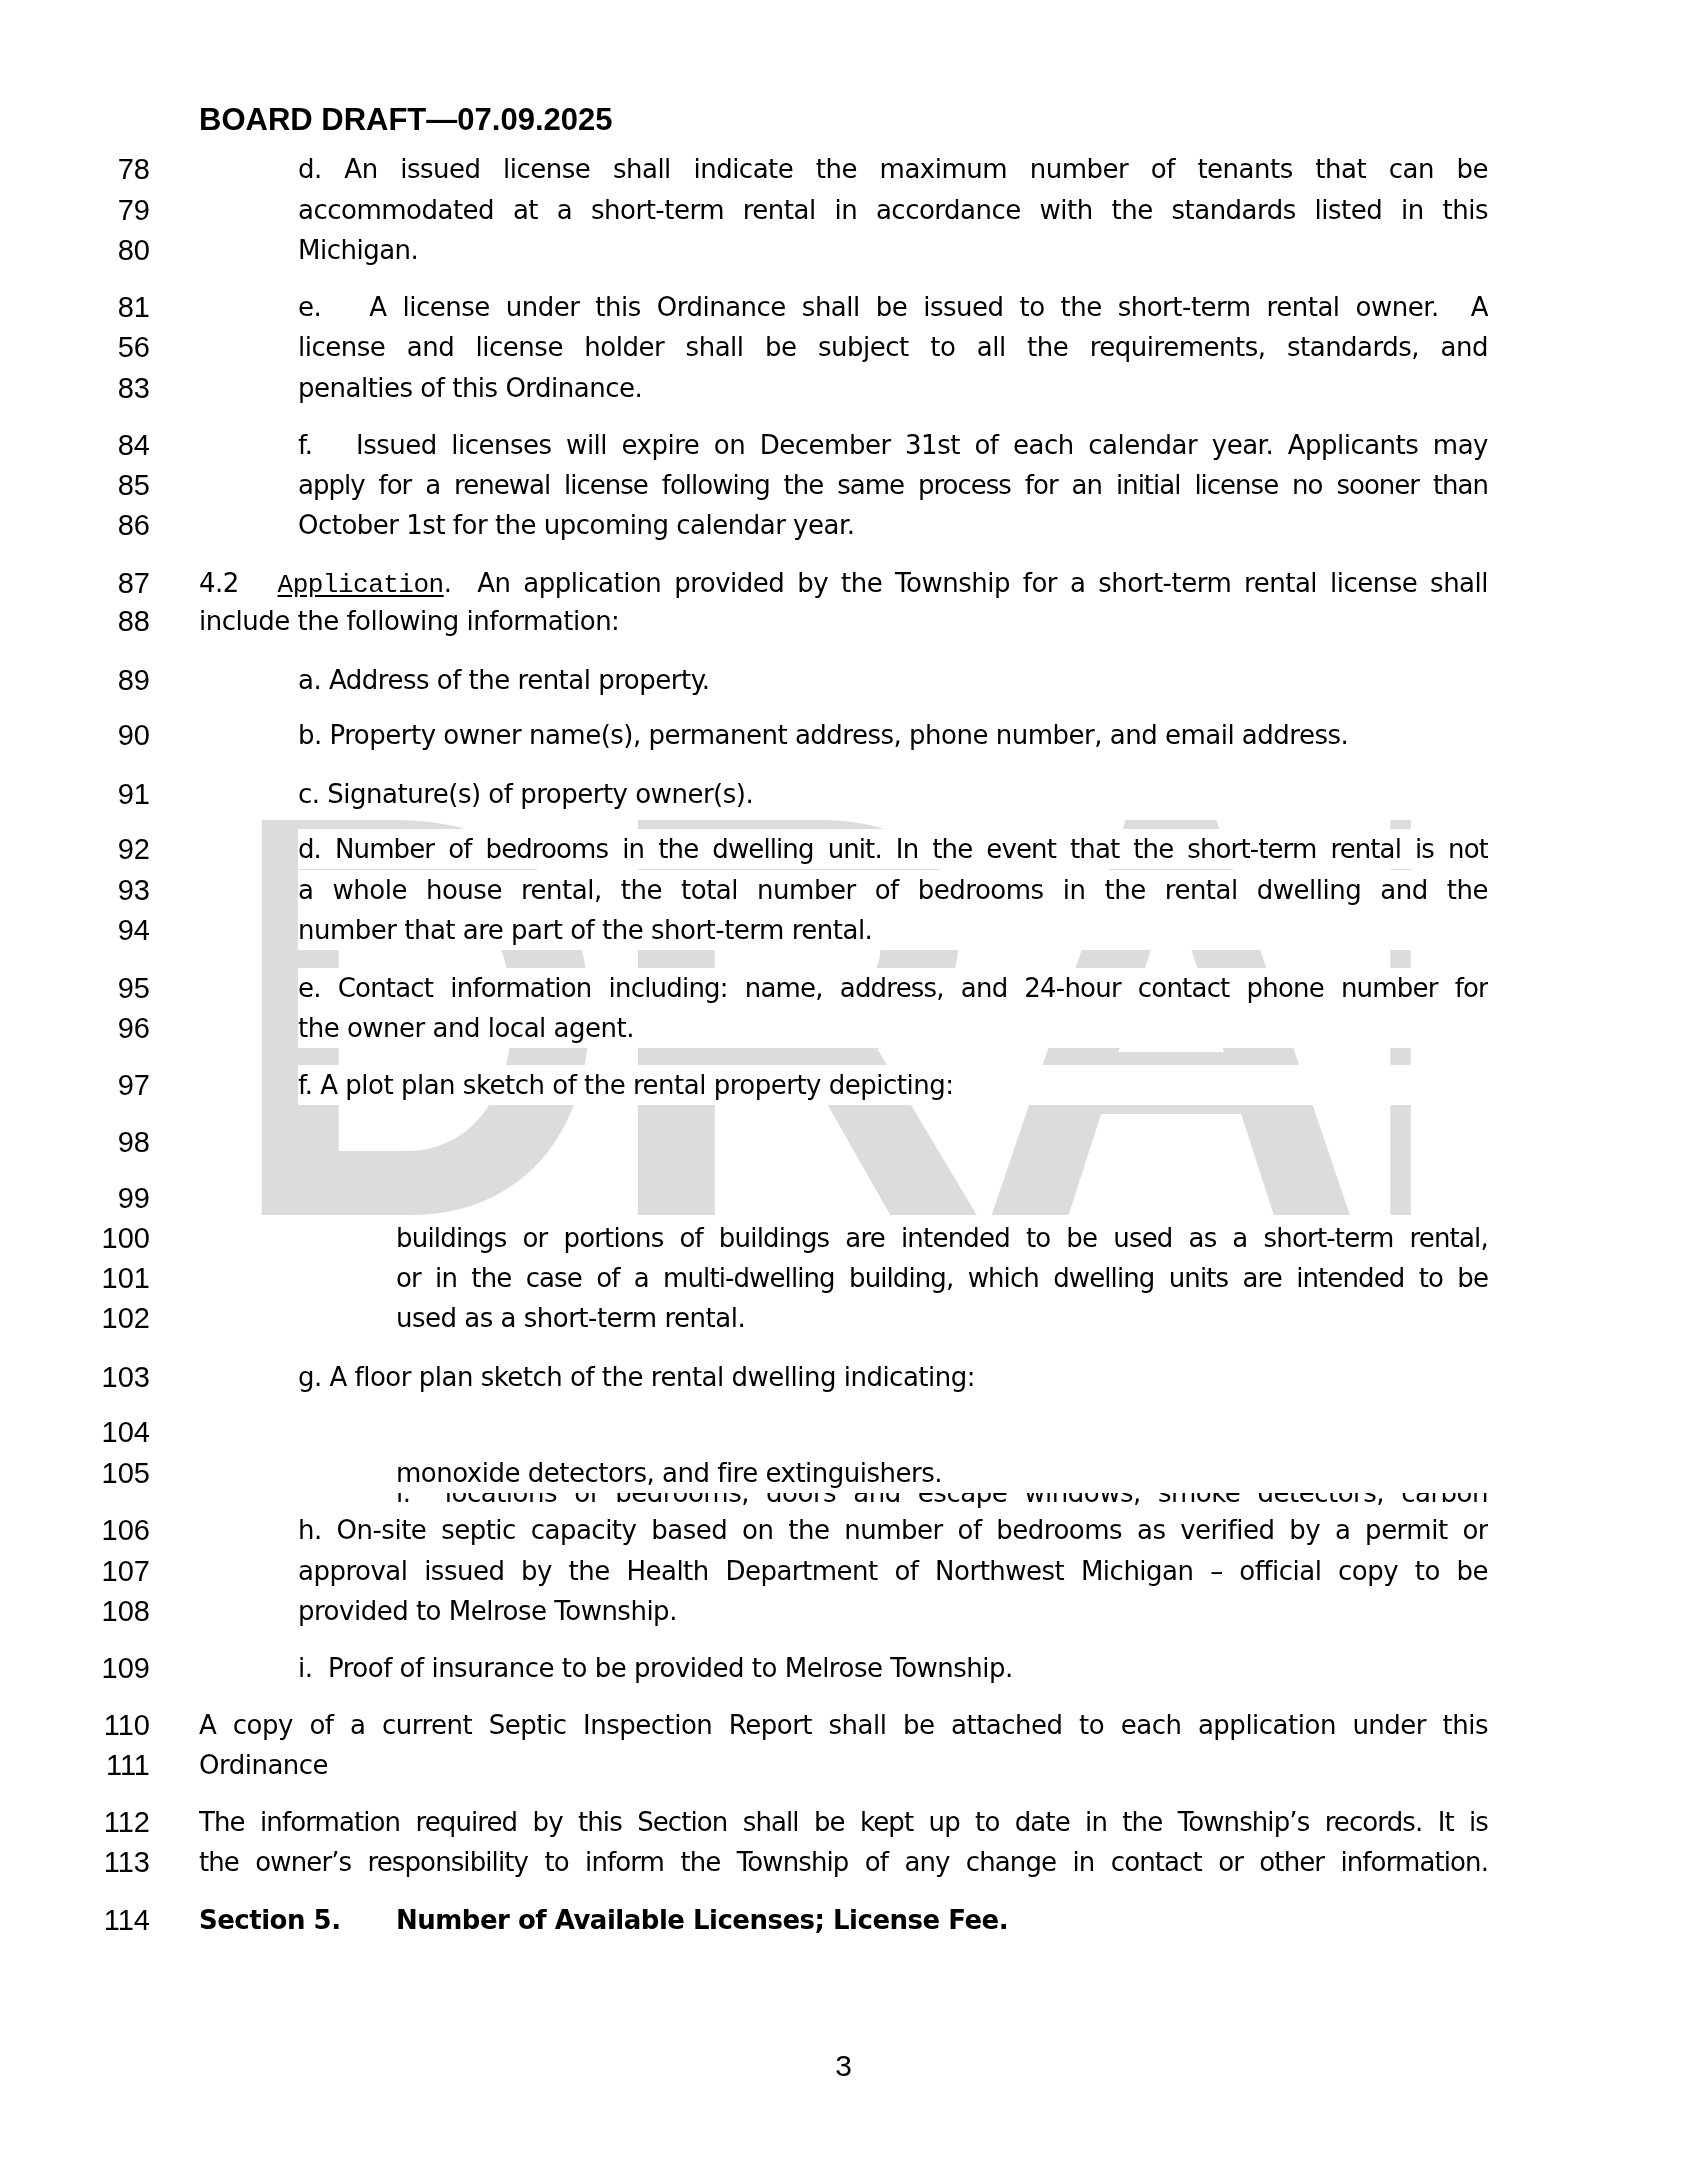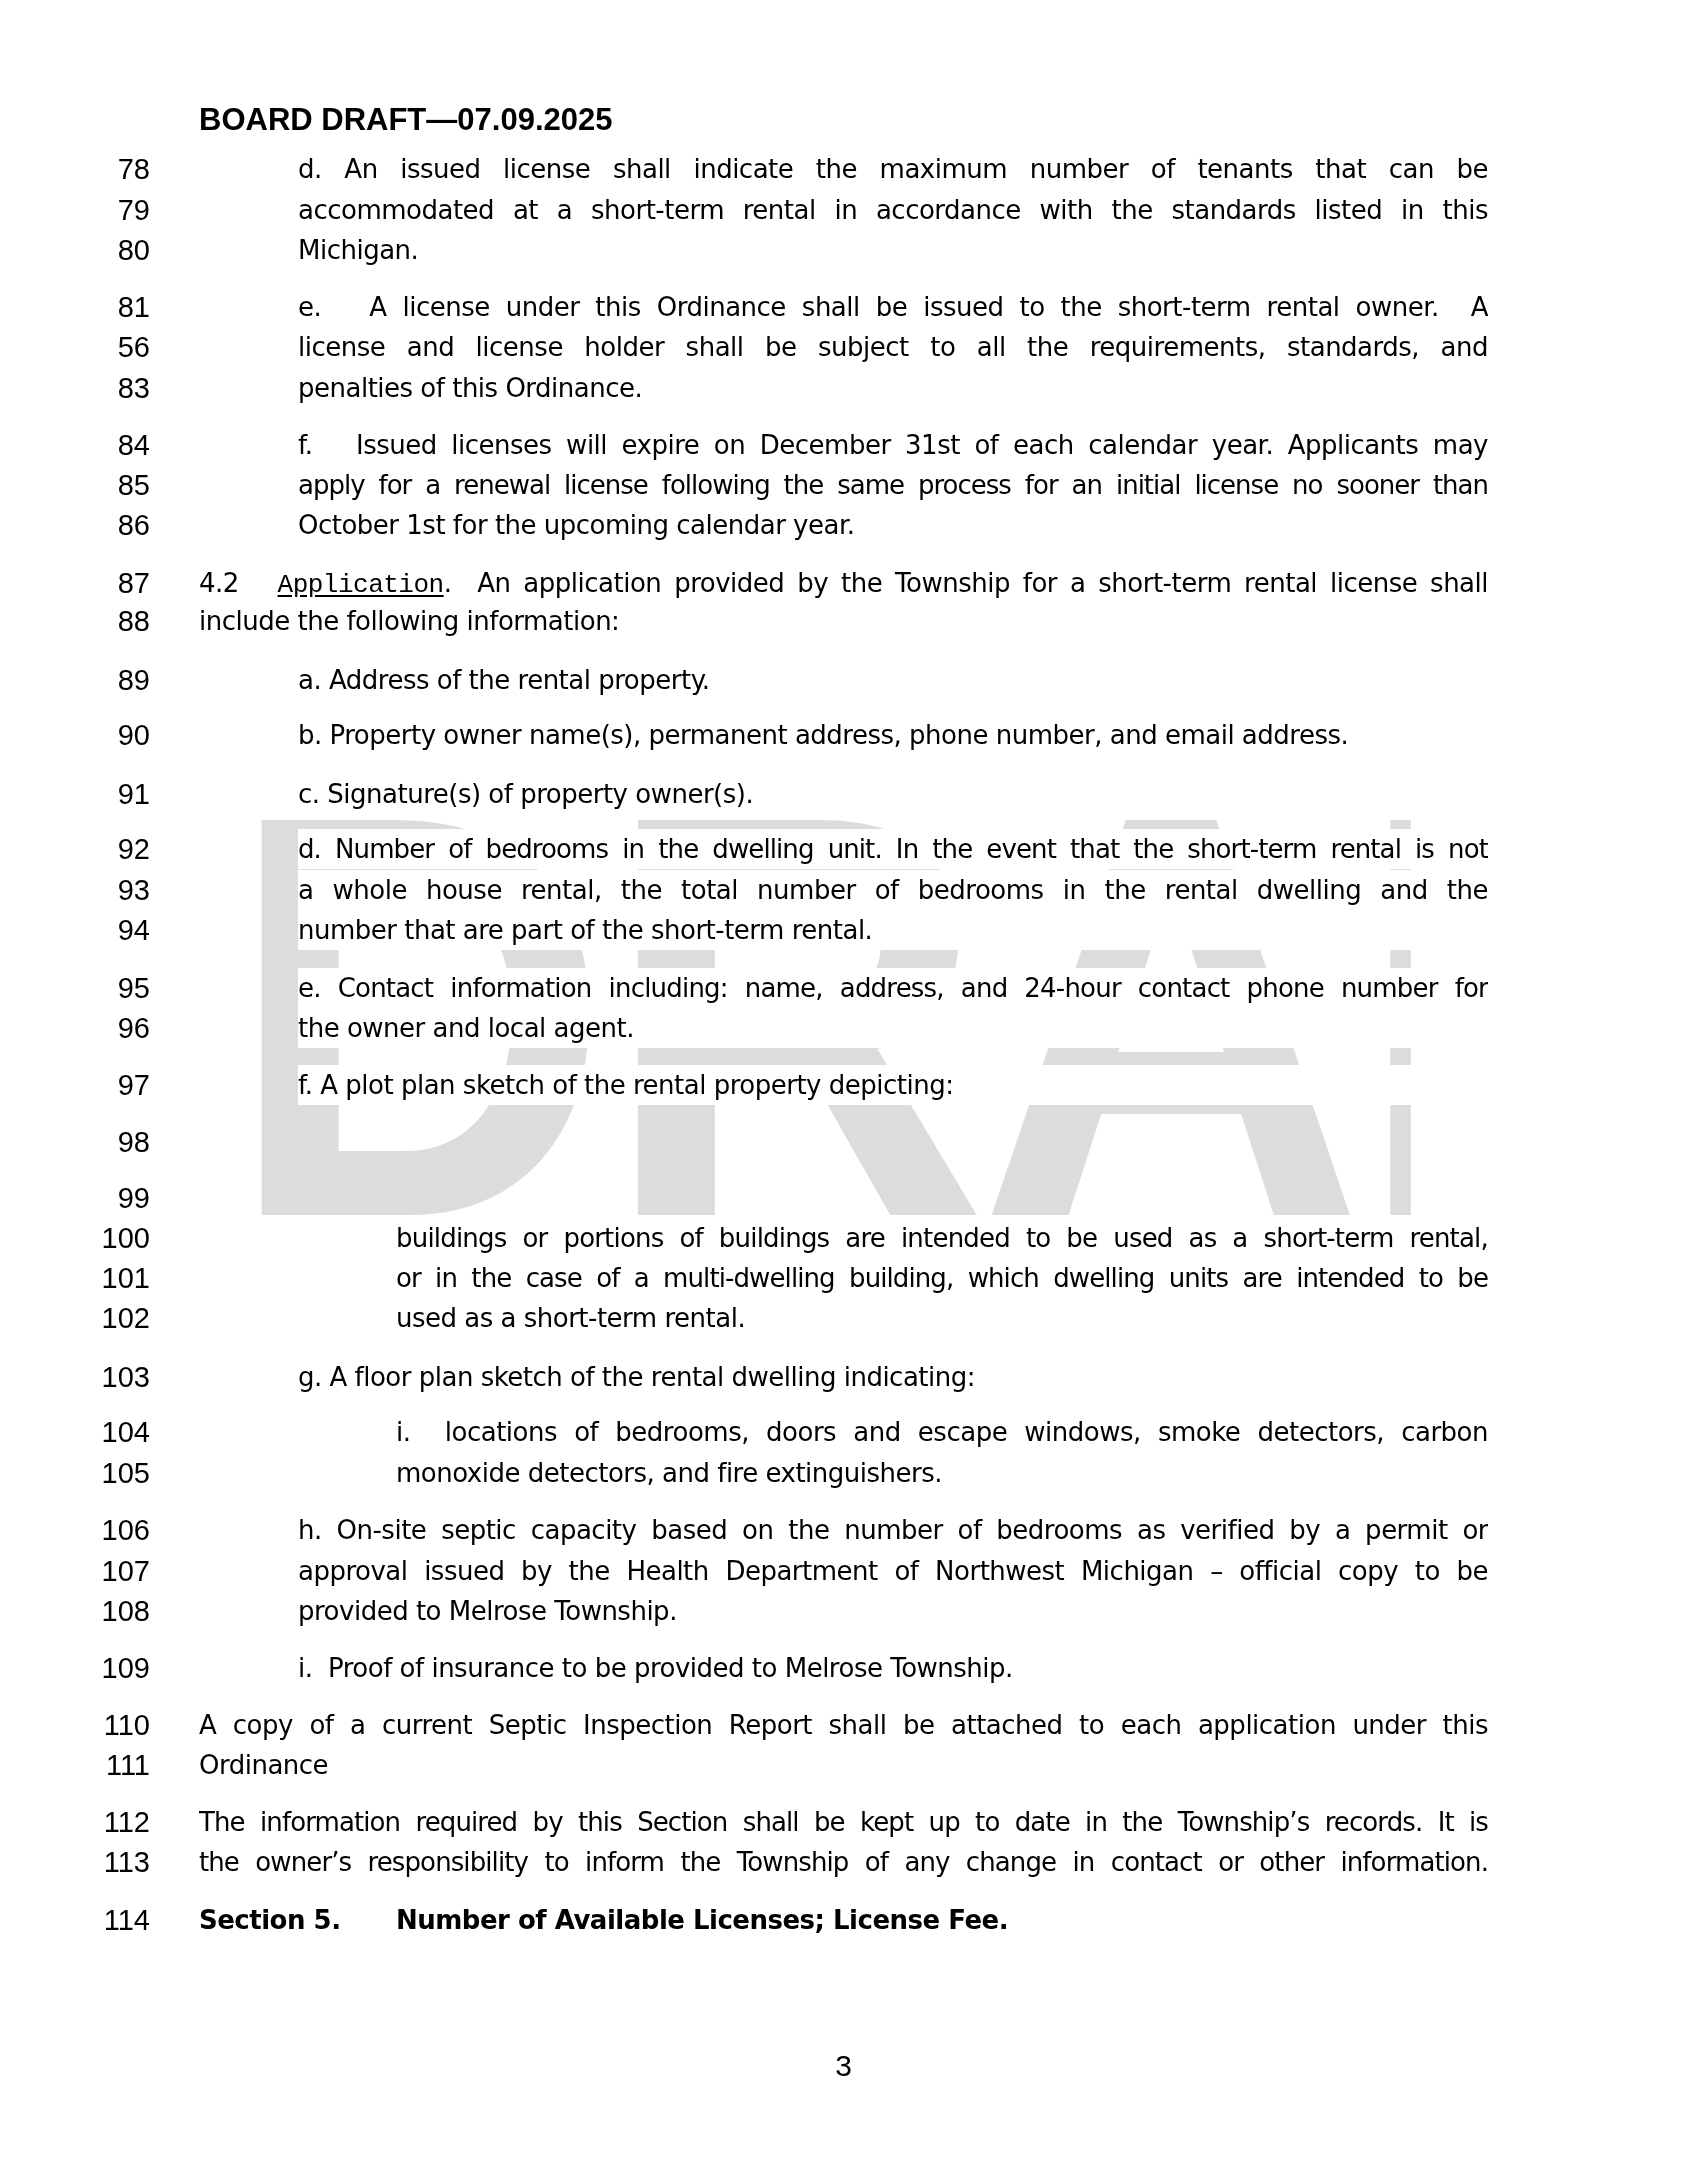--- a/index.html
+++ b/index.html
@@ -125,21 +125,21 @@
   <div class="ln" style="top:1258px">101</div>
   <div class="tx l2" style="top:1258px; letter-spacing:-0.9px">or in the case of a multi-dwelling building, which dwelling units are intended to be</div>
 
   <div class="ln" style="top:1298px">102</div>
   <div class="tx l2 last" style="top:1298px">used as a short-term rental.</div>
 
   <div class="ln" style="top:1357px">103</div>
   <div class="tx l1 last" style="top:1357px">g. A floor plan sketch of the rental dwelling indicating:</div>
 
   <div class="ln" style="top:1412px">104</div>
-  <div class="tx l2" style="top:1412px; white-space:pre">i.  locations of bedrooms, doors and escape windows, smoke detectors, carbon</div>
+  <div class="tx l2" style="top:1473px; white-space:pre">i.  locations of bedrooms, doors and escape windows, smoke detectors, carbon</div>
 
   <div class="ln" style="top:1453px">105</div>
   <div class="tx l2 last" style="top:1453px">monoxide detectors, and fire extinguishers.</div>
 
   <div class="ln" style="top:1510px">106</div>
   <div class="tx l1" style="top:1510px">h. On-site septic capacity based on the number of bedrooms as verified by a permit or</div>
 
   <div class="ln" style="top:1551px">107</div>
   <div class="tx l1" style="top:1551px">approval issued by the Health Department of Northwest Michigan – official copy to be</div>
 

